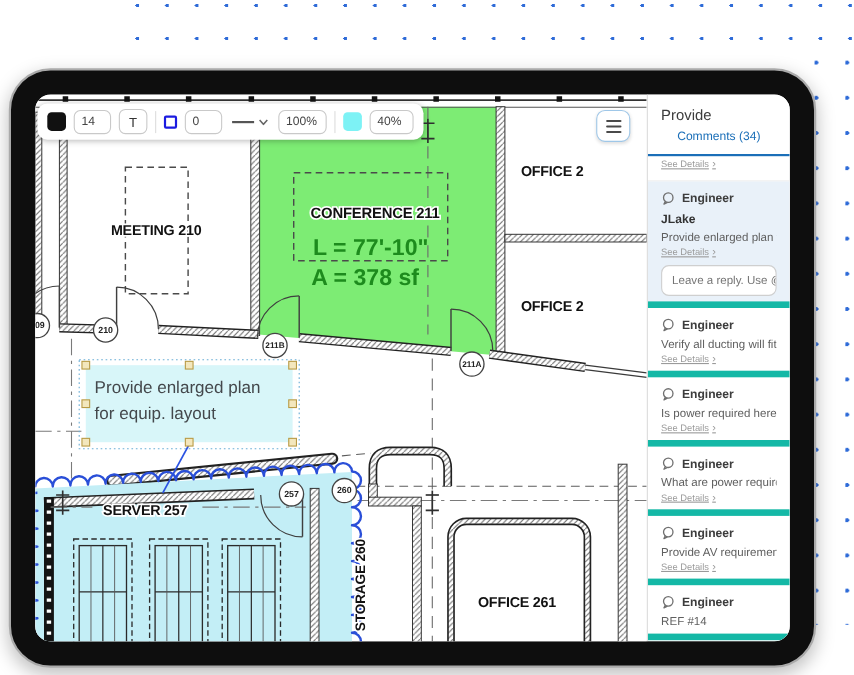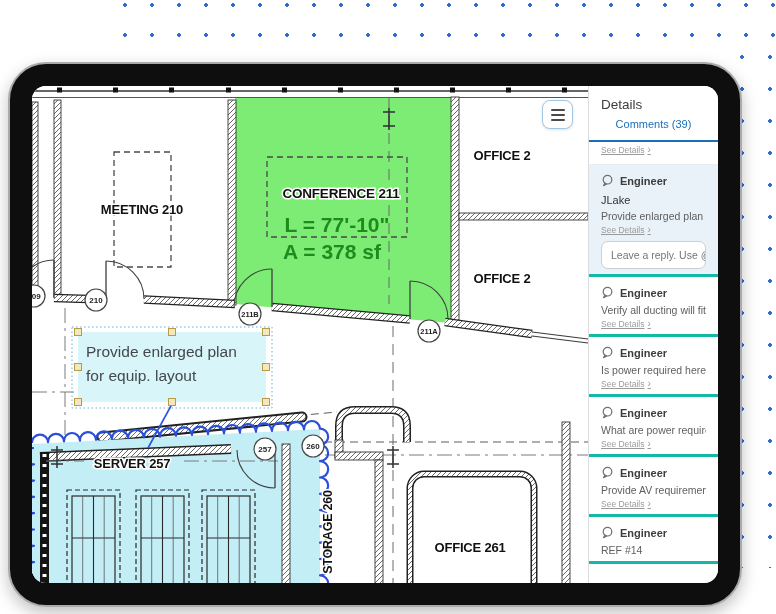--- a/index.html
+++ b/index.html
@@ -72,24 +72,24 @@
   .p-title{padding:11px 12px 6px;font-size:13.5px;color:#3c3c3c;}
   .p-tab{height:22px;text-align:center;font-size:11px;color:#1b6fb8;border-bottom:2.5px solid #1b6fb8;
     cursor:pointer;}
   .p-search{margin:9px 10px;height:26px;border:1px solid #cfcfcf;border-radius:7px;display:flex;
     align-items:center;padding:0 7px;gap:5px;background:#fff;}
   .p-search input{border:none;outline:none;flex:1;font:10.5px "Liberation Sans",sans-serif;color:#555;
     min-width:0;background:transparent;}
   .see{font-size:8.5px;color:#9a9a9a;white-space:nowrap;cursor:pointer;text-decoration:underline;}
   .see .chev{margin-left:3px;font-size:10px;}
   .p-see-row{padding:2px 12px 9px;border-bottom:1px solid #ececec;}
-  .c-item{padding:8px 12px 5px;border-bottom:3px solid #14b8a6;white-space:nowrap;overflow:hidden;}
+  .c-item{padding:8px 12px 5px;border-bottom:6px solid #14b8a6;white-space:nowrap;overflow:hidden;}
   .c-item.sel{background:#e9f1f9;}
   .c-head{display:flex;align-items:center;gap:6px;font-size:11px;font-weight:700;color:#3d3d3d;height:15px;}
-  .c-author{font-size:11px;font-weight:400;color:#333;margin-top:6px;}
+  .c-author{font-size:11px;font-weight:700;color:#333;margin-top:6px;}
   .c-text{font-size:10.5px;color:#5f5f5f;margin-top:4px;overflow:hidden;white-space:nowrap;}
   .c-see{margin-top:2px;}
   .c-reply{margin-top:6px;height:26px;border:1px solid #cfcfcf;border-radius:7px;background:#fff;
     display:flex;align-items:center;padding:0 7px;overflow:hidden;}
   .c-reply input{border:none;outline:none;font:10.5px "Liberation Sans",sans-serif;color:#777;width:130px;
     background:transparent;}
   .bubble{flex:0 0 auto;}
 </style>
 </head>
 <body>
@@ -300,30 +300,48 @@
               <rect x="230.5" y="242.5" width="7" height="7"></rect>
             <rect x="42.5" y="277.5" width="7" height="7"></rect>
               <rect x="230.5" y="277.5" width="7" height="7"></rect>
             <rect x="42.5" y="312.5" width="7" height="7"></rect>
               <rect x="136.5" y="312.5" width="7" height="7"></rect>
               <rect x="230.5" y="312.5" width="7" height="7"></rect>
           </g>
         </g>
       </svg>
 
+      <div class="toolbar">
+        <button class="tb-swatch tb-black"></button>
+        <input class="tb-input" style="width: 34px;" value="14">
+        <button class="tb-btn">T</button>
+        <div class="tb-div"></div>
+        <button class="tb-bluesq"></button>
+        <input class="tb-input" style="width: 34px;" value="0">
+        <button class="tb-line">
+          <span class="ln"></span>
+          <svg width="9" height="6" viewBox="0 0 9 6">
+              <polyline points="1,1 4.5,5 8,1" fill="none" stroke="#666" stroke-width="1.4"></polyline>
+            </svg>
+        </button>
+        <input class="tb-input" style="width: 44px;" value="100%">
+        <div class="tb-div"></div>
+        <button class="tb-swatch tb-cyan"></button>
+        <input class="tb-input" style="width: 40px;" value="40%">
+      </div>
 
       <button class="hamburger">
         <span></span>
           <span></span>
           <span></span>
       </button>
 
       <div class="panel">
-        <div class="p-title">Details</div>
-        <div class="p-tab">Comments (39)</div>
+        <div class="p-title">Provide</div>
+        <div class="p-tab">Comments (34)</div>
         <div class="p-see-row see"><span>See Details</span><span class="chev">›</span></div>
 
         <div class="c-item sel">
           <div class="c-head">
             <svg class="bubble" width="13" height="13" viewBox="0 0 13 13">
               <circle cx="6.5" cy="5.7" r="4.3" fill="none" stroke="#707070" stroke-width="1.2"></circle>
               <path d="M3.8 9.2 L2.6 11.6 L5.8 10" fill="none" stroke="#707070" stroke-width="1.2" stroke-linejoin="round"></path>
             </svg>
             <span>Engineer</span>
           </div>

